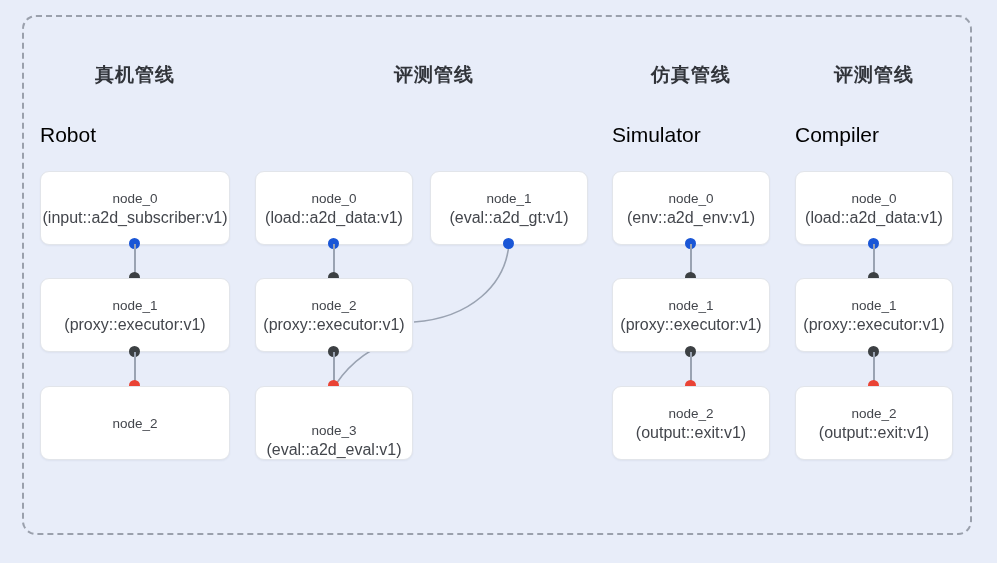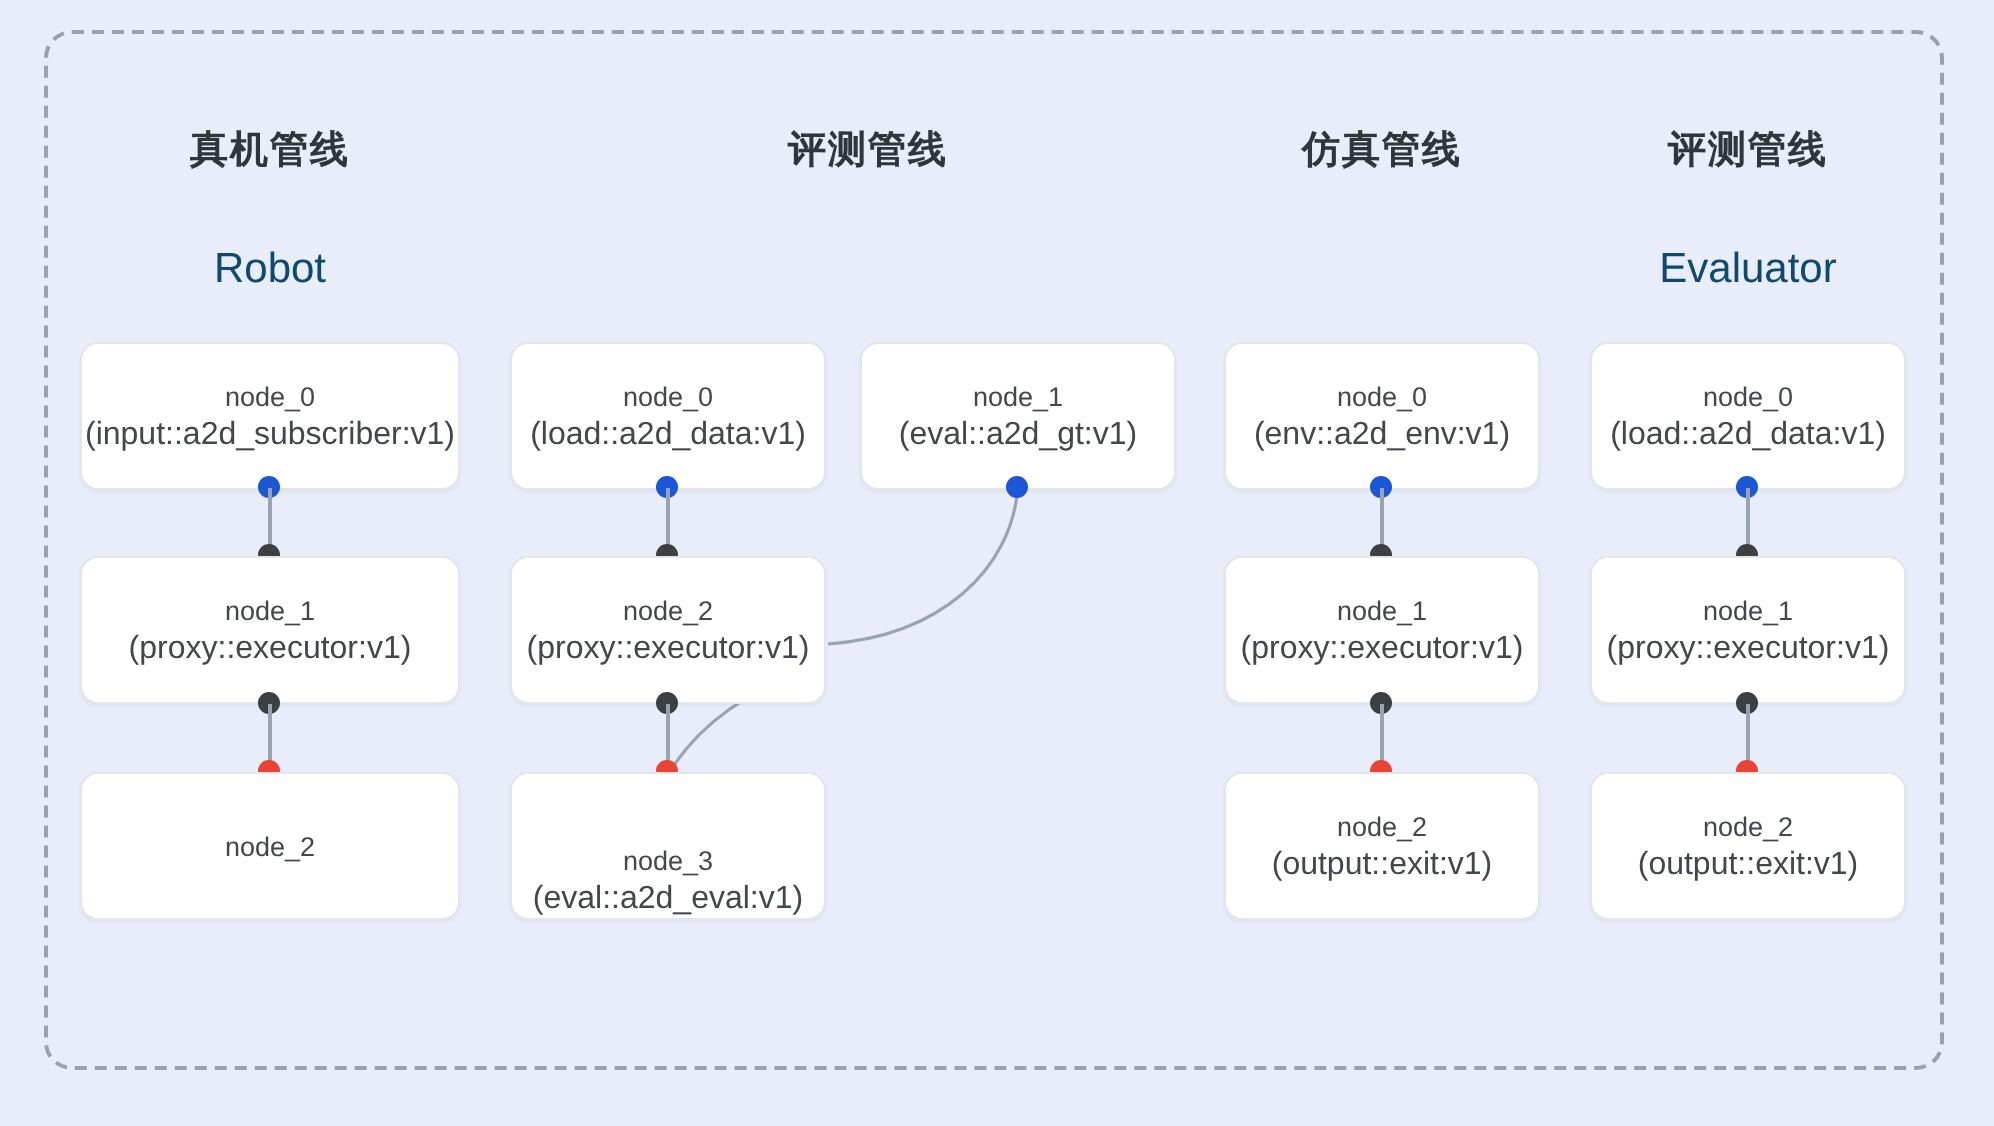--- a/index.html
+++ b/index.html
@@ -47,23 +47,23 @@
     font-size: 19px;
     font-weight: bold;
     color: #31343a;
     letter-spacing: 1px;
     top: 62px;
     white-space: nowrap;
   }
   .col-title-en {
     position: absolute;
     width: 100%;
-    text-align: center;
+    text-align: left;
     font-size: 21px;
-    color: #0c4a6e;
+    color: #000000;
     top: 123px;
     white-space: nowrap;
   }
   
   .node {
     position: absolute;
     box-sizing: border-box;
     background: #ffffff;
     border: 1px solid #e2e5ea;
     border-radius: 9px;
@@ -173,20 +173,21 @@
   <div class="edge-v" style="left:333px; top:352px; height:30px;"></div>
   <div class="dot dot-red" style="left:328px; top:380px;"></div>
 
   <div class="node" style="left:255px; top:386px; width:158px;justify-content:flex-end;">
     <span class="node-name">node_3</span>
     <span class="node-kind">(eval::a2d_eval:v1)</span>
   </div>
 
   <div class="column" style="left:612px; width:158px;">
     <div class="col-title-cn">仿真管线</div>
+    <div class="col-title-en">Simulator</div>
   </div>
 
   <div class="node" style="left:612px; top:171px; width:158px;">
     <span class="node-name">node_0</span>
     <span class="node-kind">(env::a2d_env:v1)</span>
   </div>
   <div class="dot dot-blue" style="left:685px; top:238px;"></div>
   <div class="edge-v" style="left:690px; top:244px; height:32px;"></div>
   <div class="dot dot-black" style="left:685px; top:272px;"></div>
 
@@ -198,21 +199,21 @@
   <div class="edge-v" style="left:690px; top:352px; height:30px;"></div>
   <div class="dot dot-red" style="left:685px; top:380px;"></div>
 
   <div class="node" style="left:612px; top:386px; width:158px;">
     <span class="node-name">node_2</span>
     <span class="node-kind">(output::exit:v1)</span>
   </div>
 
   <div class="column" style="left:795px; width:158px;">
     <div class="col-title-cn">评测管线</div>
-    <div class="col-title-en">Evaluator</div>
+    <div class="col-title-en">Compiler</div>
   </div>
 
   <div class="node" style="left:795px; top:171px; width:158px;">
     <span class="node-name">node_0</span>
     <span class="node-kind">(load::a2d_data:v1)</span>
   </div>
   <div class="dot dot-blue" style="left:868px; top:238px;"></div>
   <div class="edge-v" style="left:873px; top:244px; height:32px;"></div>
   <div class="dot dot-black" style="left:868px; top:272px;"></div>
 

